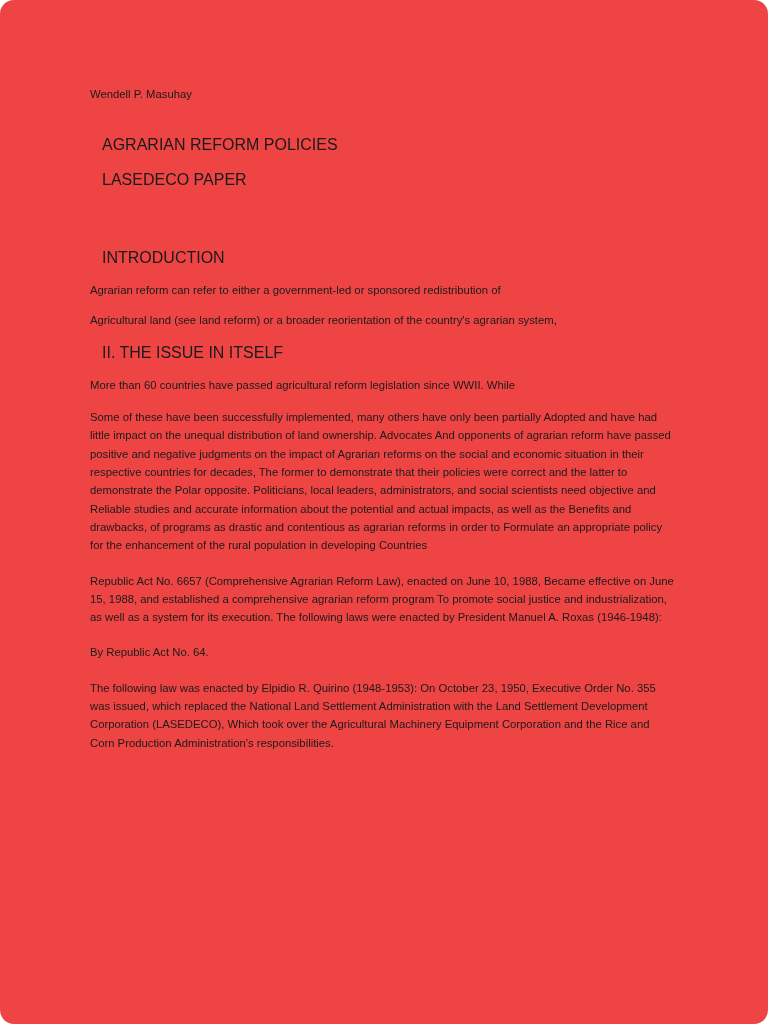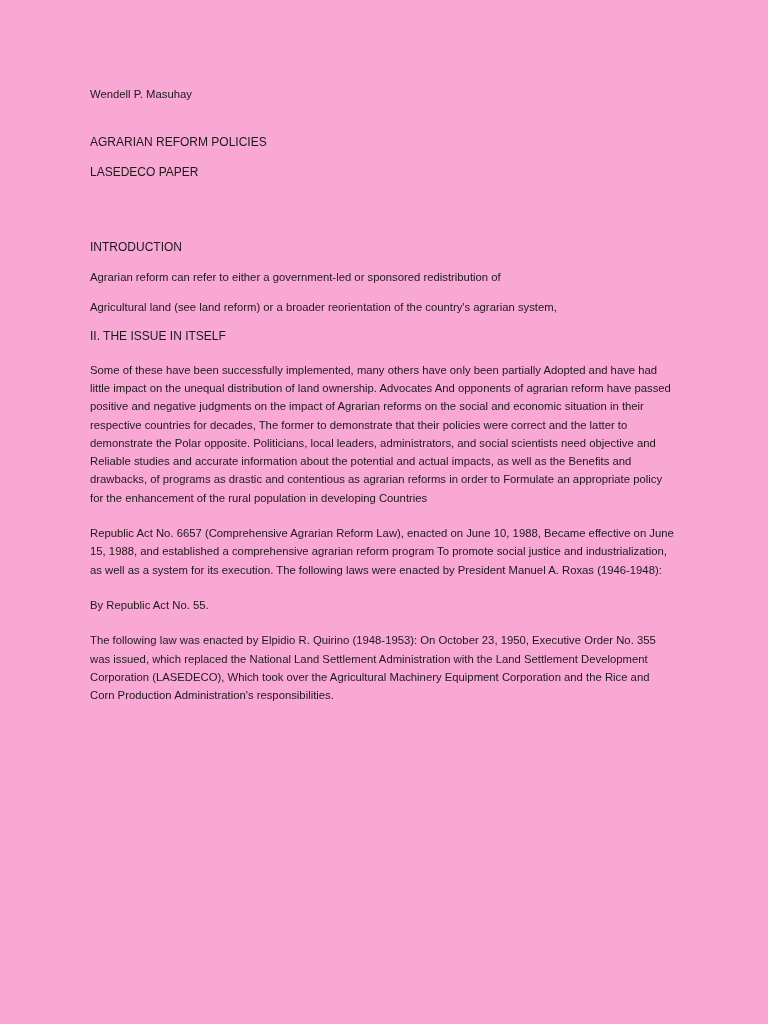--- a/index.html
+++ b/index.html
@@ -11,23 +11,24 @@
     width: 768px;
     height: 1024px;
     font-family: "Liberation Sans", sans-serif;
     color: #000000;
     overflow: hidden;
   }
   .page {
     position: relative;
     width: 768px;
     height: 1024px;
-    background: #f9a8d4;
+    background: #ef4444;
     box-sizing: border-box;
     padding: 88px 90px 12px 90px;
+    border-radius: 14px;
   }
   .doc-body {
     width: 588px;
     font-size: 11.3px;
     line-height: 1.0;
     color: #1a1a1a;
   }
   p.line {
     margin: 0 0 17px 0;
     font-size: 11.3px;
@@ -35,22 +36,22 @@
   }
   p.para {
     margin: 0 4px 17px 0;
     font-size: 11.3px;
     line-height: 1.62;
     text-align: left;
   }
   .gap-small { height: 18px; }
   .gap-large { height: 44px; }
   .heading {
-    margin: 0 0 17px 0;
-    font-size: 12px;
+    margin: 0 0 17px 12px;
+    font-size: 16px;
     line-height: 1.12;
   }
 </style>
 </head>
 <body>
 
 <div class="page">
   <div class="doc-body">
 
     <p class="line">Wendell P. Masuhay</p>
@@ -62,20 +63,21 @@
 
     <div class="gap-large"></div>
 
     <p class="heading">INTRODUCTION</p>
 
     <p class="line">Agrarian reform can refer to either a government-led or sponsored redistribution of</p>
     <p class="line">Agricultural land (see land reform) or a broader reorientation of the country's agrarian system,</p>
 
     <p class="heading">II. THE ISSUE IN ITSELF</p>
 
+    <p class="line">More than 60 countries have passed agricultural reform legislation since WWII. While</p>
 
     <p class="para">Some of these have been successfully implemented, many others have only been partially Adopted and have had little impact on the unequal distribution of land ownership. Advocates And opponents of agrarian reform have passed positive and negative judgments on the impact of Agrarian reforms on the social and economic situation in their respective countries for decades, The former to demonstrate that their policies were correct and the latter to demonstrate the Polar opposite. Politicians, local leaders, administrators, and social scientists need objective and Reliable studies and accurate information about the potential and actual impacts, as well as the Benefits and drawbacks, of programs as drastic and contentious as agrarian reforms in order to Formulate an appropriate policy for the enhancement of the rural population in developing Countries</p>
     <p class="para">Republic Act No. 6657 (Comprehensive Agrarian Reform Law), enacted on June 10, 1988, Became effective on June 15, 1988, and established a comprehensive agrarian reform program To promote social justice and industrialization, as well as a system for its execution. The following laws were enacted by President Manuel A. Roxas (1946-1948):</p>
-    <p class="para">By Republic Act No. 55.</p>
+    <p class="para">By Republic Act No. 64.</p>
     <p class="para">The following law was enacted by Elpidio R. Quirino (1948-1953): On October 23, 1950, Executive Order No. 355 was issued, which replaced the National Land Settlement Administration with the Land Settlement Development Corporation (LASEDECO), Which took over the Agricultural Machinery Equipment Corporation and the Rice and Corn Production Administration's responsibilities.</p>
 
   </div>
 </div>
 
 </body></html>

